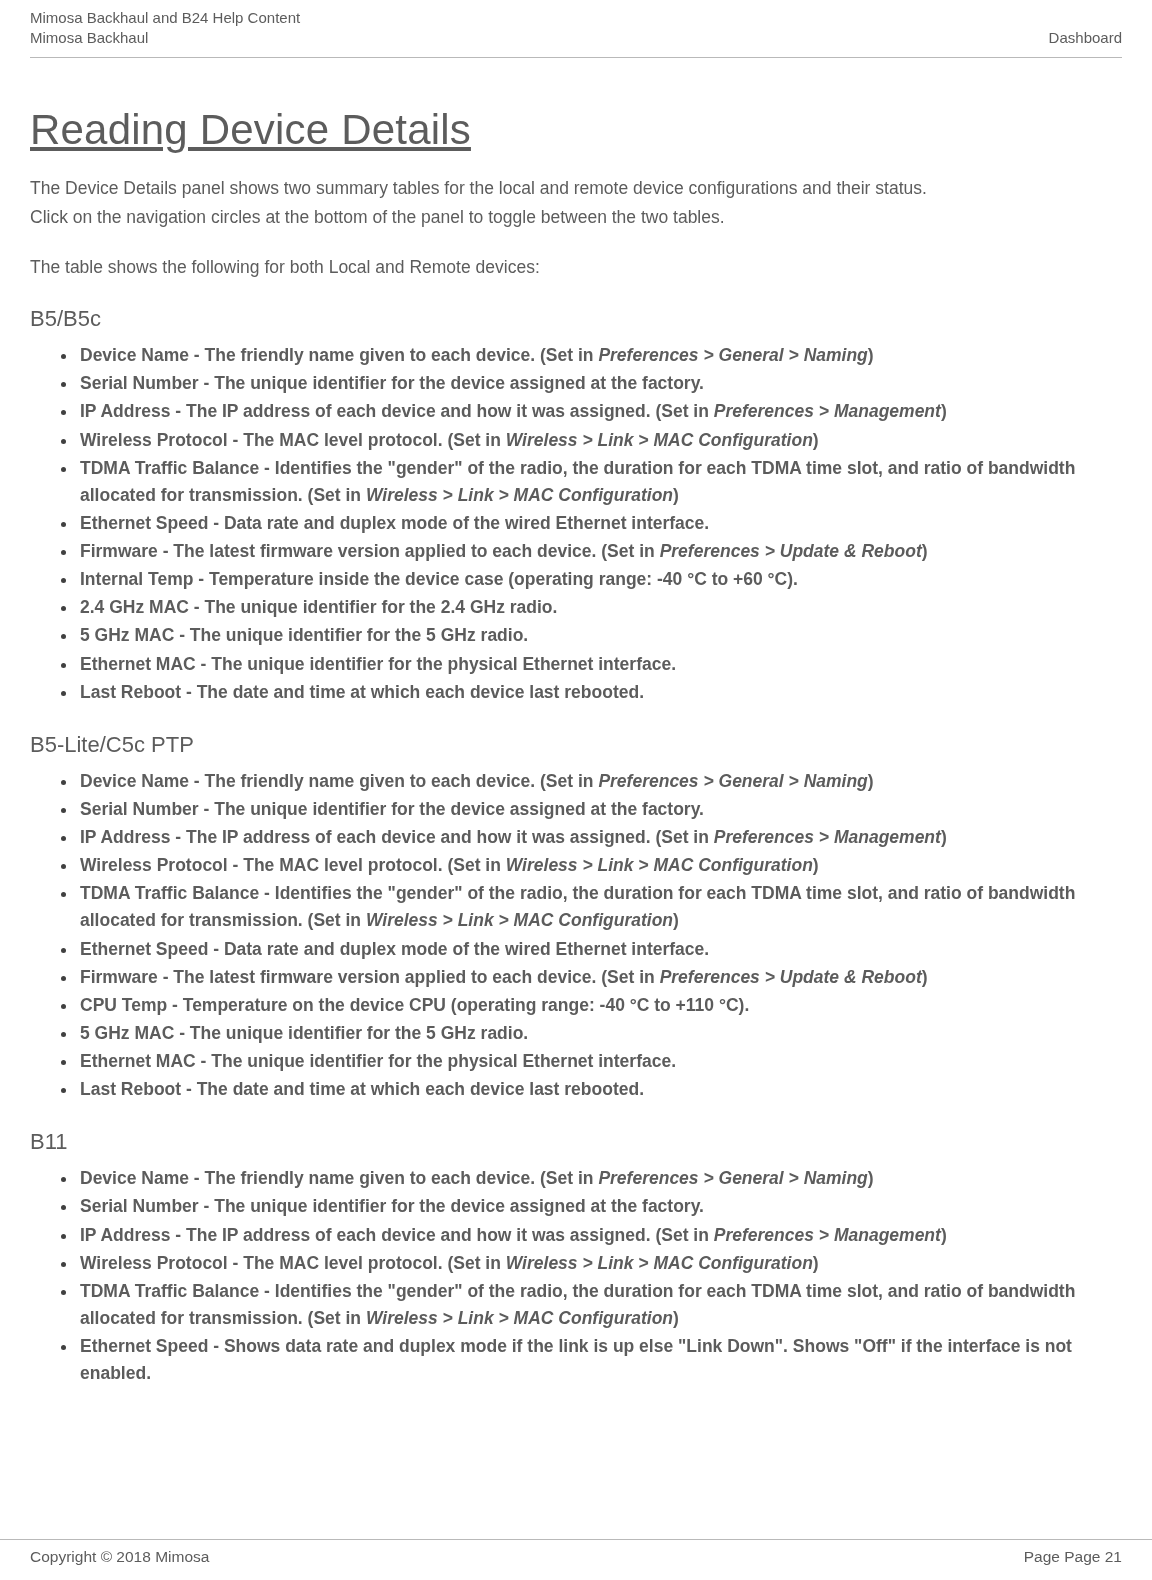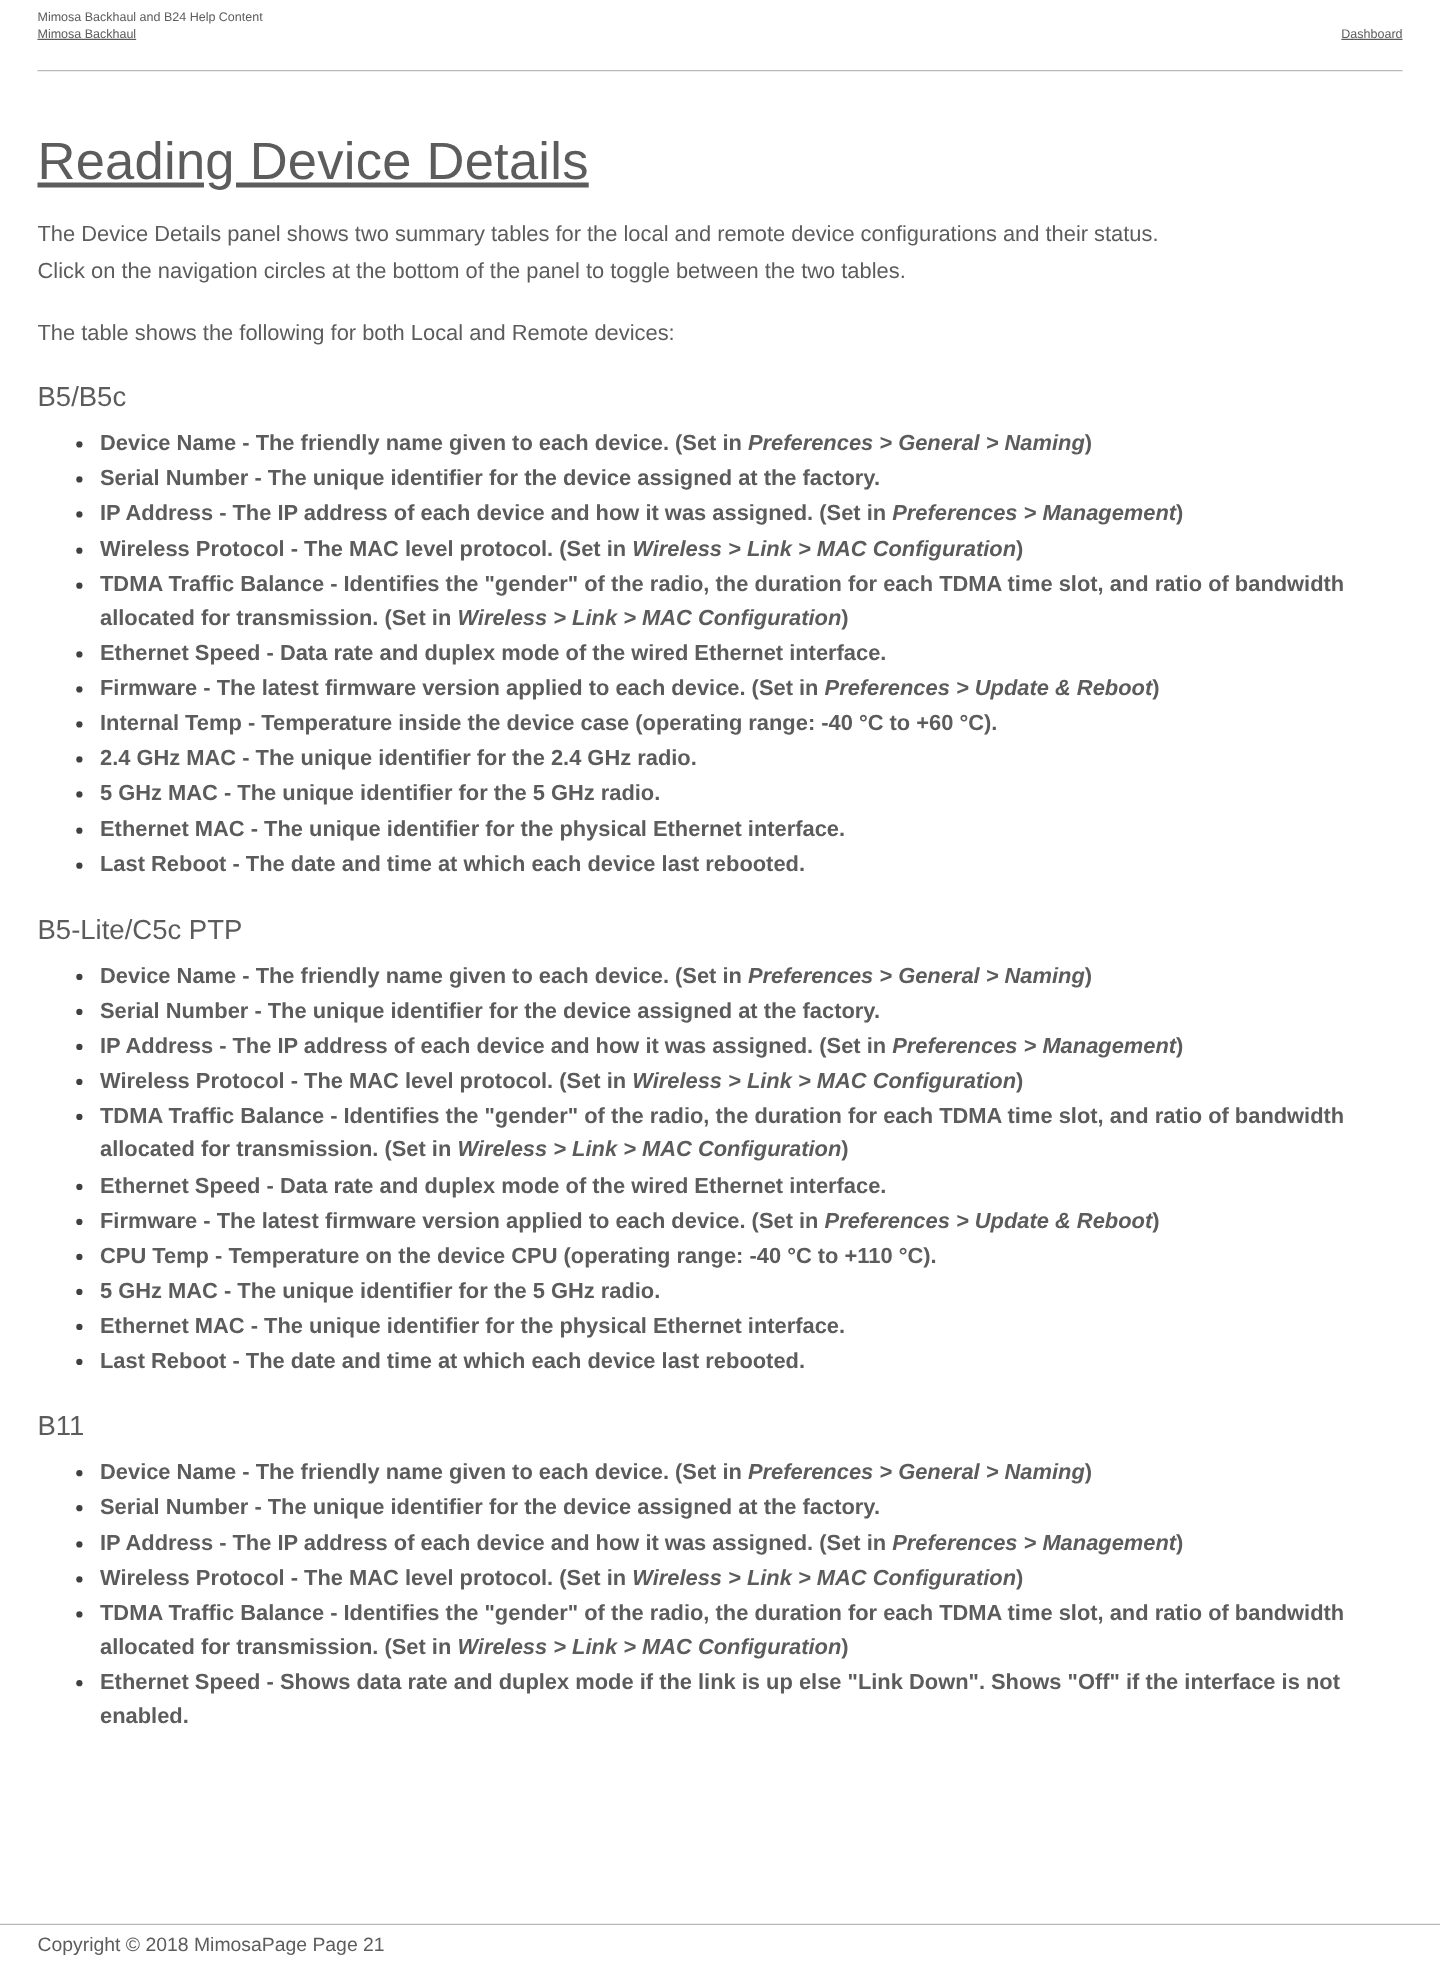--- a/index.html
+++ b/index.html
@@ -7,36 +7,35 @@
   body {
     font-family: "Segoe UI", "Helvetica Neue", Arial, sans-serif;
     color: #5c5c5c;
     background: #ffffff;
     position: relative;
   }
   .page {
     padding: 8px 30px 0 30px;
   }
   .header-block {
-    font-size: 10px;
+    font-size: 15px;
     line-height: 1.3;
     color: #5c5c5c;
-    padding-bottom: 22px;
+    padding-bottom: 10px;
     border-bottom: 1px solid #b9b9b9;
     display: flex;
     flex-direction: column;
   }
   .header-top {
     display: block;
   }
   .header-bottom-row {
     display: flex;
     justify-content: space-between;
     align-items: flex-start;
-    text-decoration: underline;
   }
   h1.title {
     font-size: 42px;
     font-weight: 400;
     color: #5c5c5c;
     margin-top: 48px;
     margin-bottom: 22px;
     letter-spacing: 0.2px;
     text-decoration: underline;
   }
@@ -70,21 +69,21 @@
     color: #404040;
   }
   .it { font-style: italic; }
   .footer {
     position: absolute;
     left: 0; right: 0;
     bottom: 14px;
     padding: 8px 30px 0 30px;
     border-top: 1px solid #b9b9b9;
     display: flex;
-    justify-content: flex-start;
+    justify-content: space-between;
     font-size: 15.5px;
     color: #5c5c5c;
   }
 </style>
 </head>
 <body>
 
 <div class="page">
 
   <div class="header-block">

